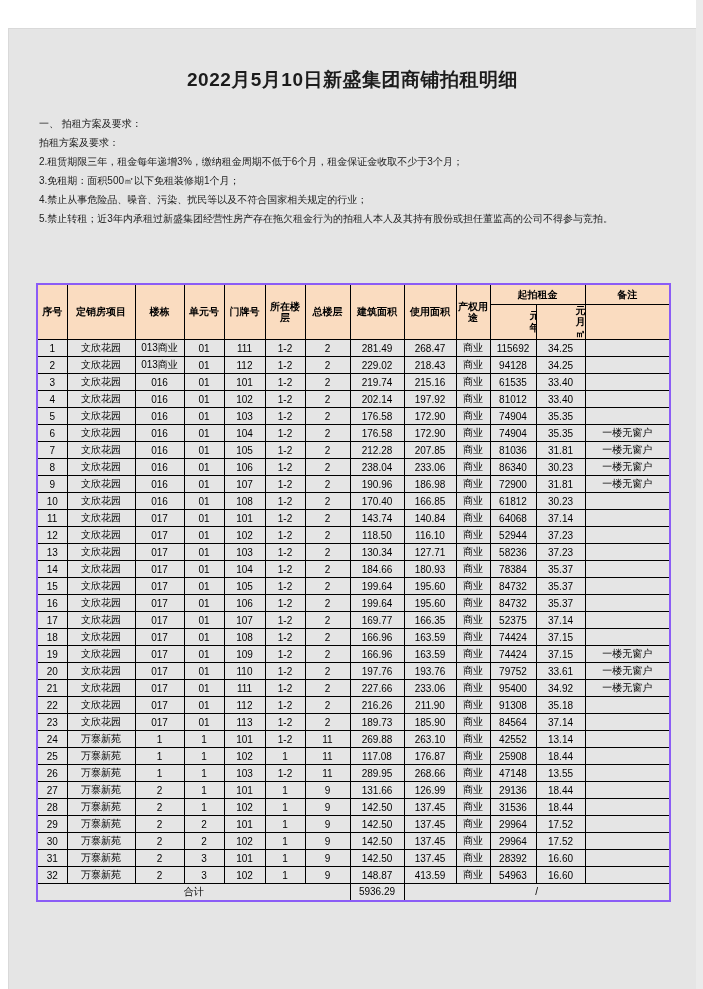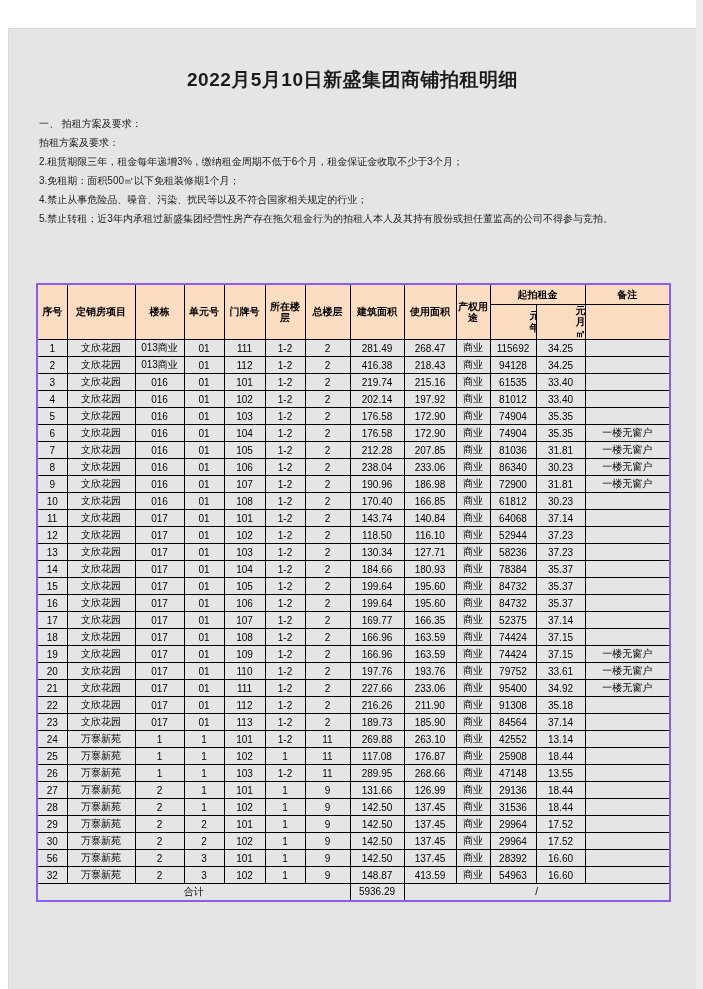--- a/index.html
+++ b/index.html
@@ -142,21 +142,21 @@
           <td></td>
         </tr>
         <tr>
           <td>2</td>
           <td>文欣花园</td>
           <td>013商业</td>
           <td>01</td>
           <td>112</td>
           <td>1-2</td>
           <td>2</td>
-          <td>416.38</td>
+          <td>229.02</td>
           <td>218.43</td>
           <td>商业</td>
           <td>94128</td>
           <td>34.25</td>
           <td></td>
         </tr>
         <tr>
           <td>3</td>
           <td>文欣花园</td>
           <td>016</td>
@@ -570,21 +570,21 @@
           <td>1</td>
           <td>9</td>
           <td>142.50</td>
           <td>137.45</td>
           <td>商业</td>
           <td>29964</td>
           <td>17.52</td>
           <td></td>
         </tr>
         <tr>
-          <td>56</td>
+          <td>31</td>
           <td>万寨新苑</td>
           <td>2</td>
           <td>3</td>
           <td>101</td>
           <td>1</td>
           <td>9</td>
           <td>142.50</td>
           <td>137.45</td>
           <td>商业</td>
           <td>28392</td>

